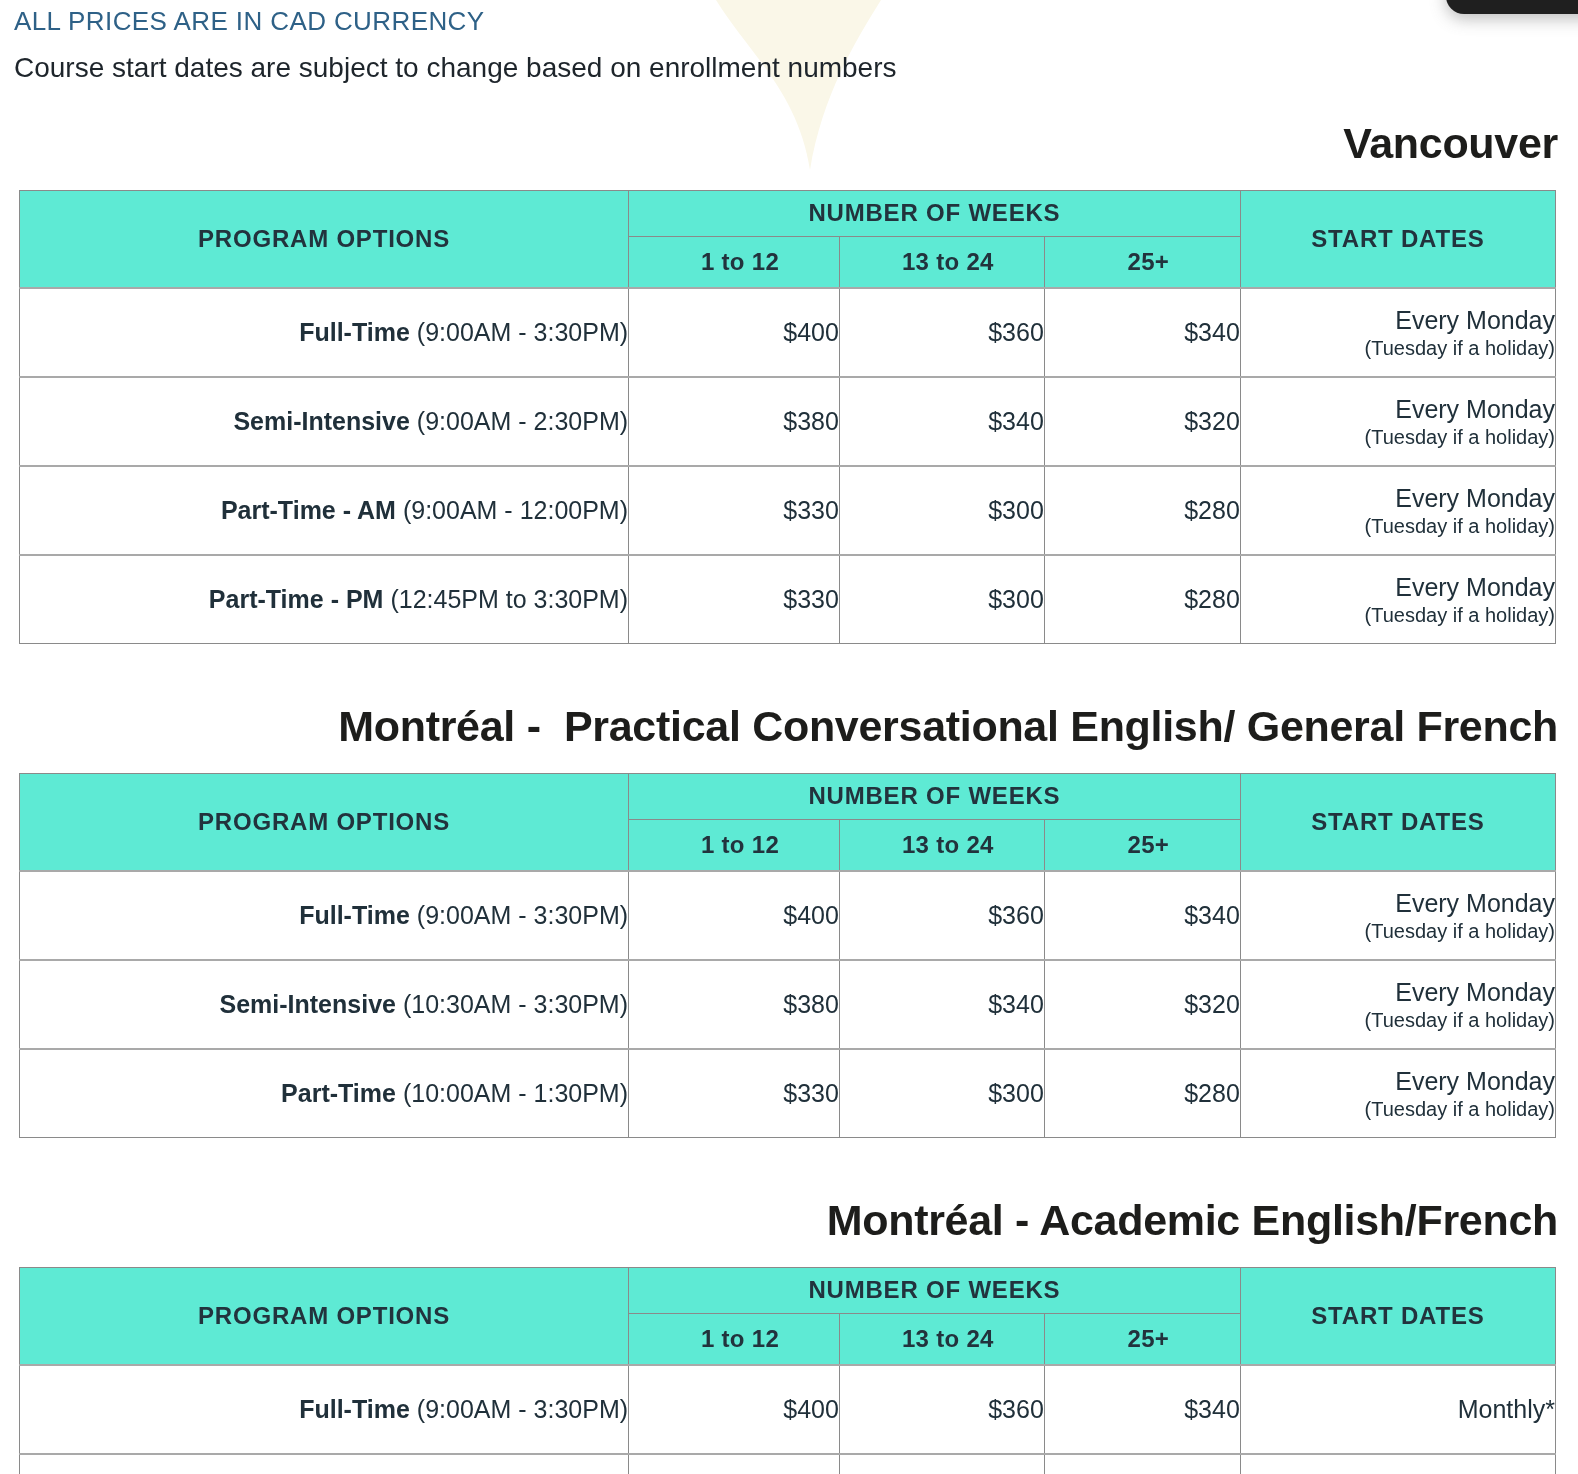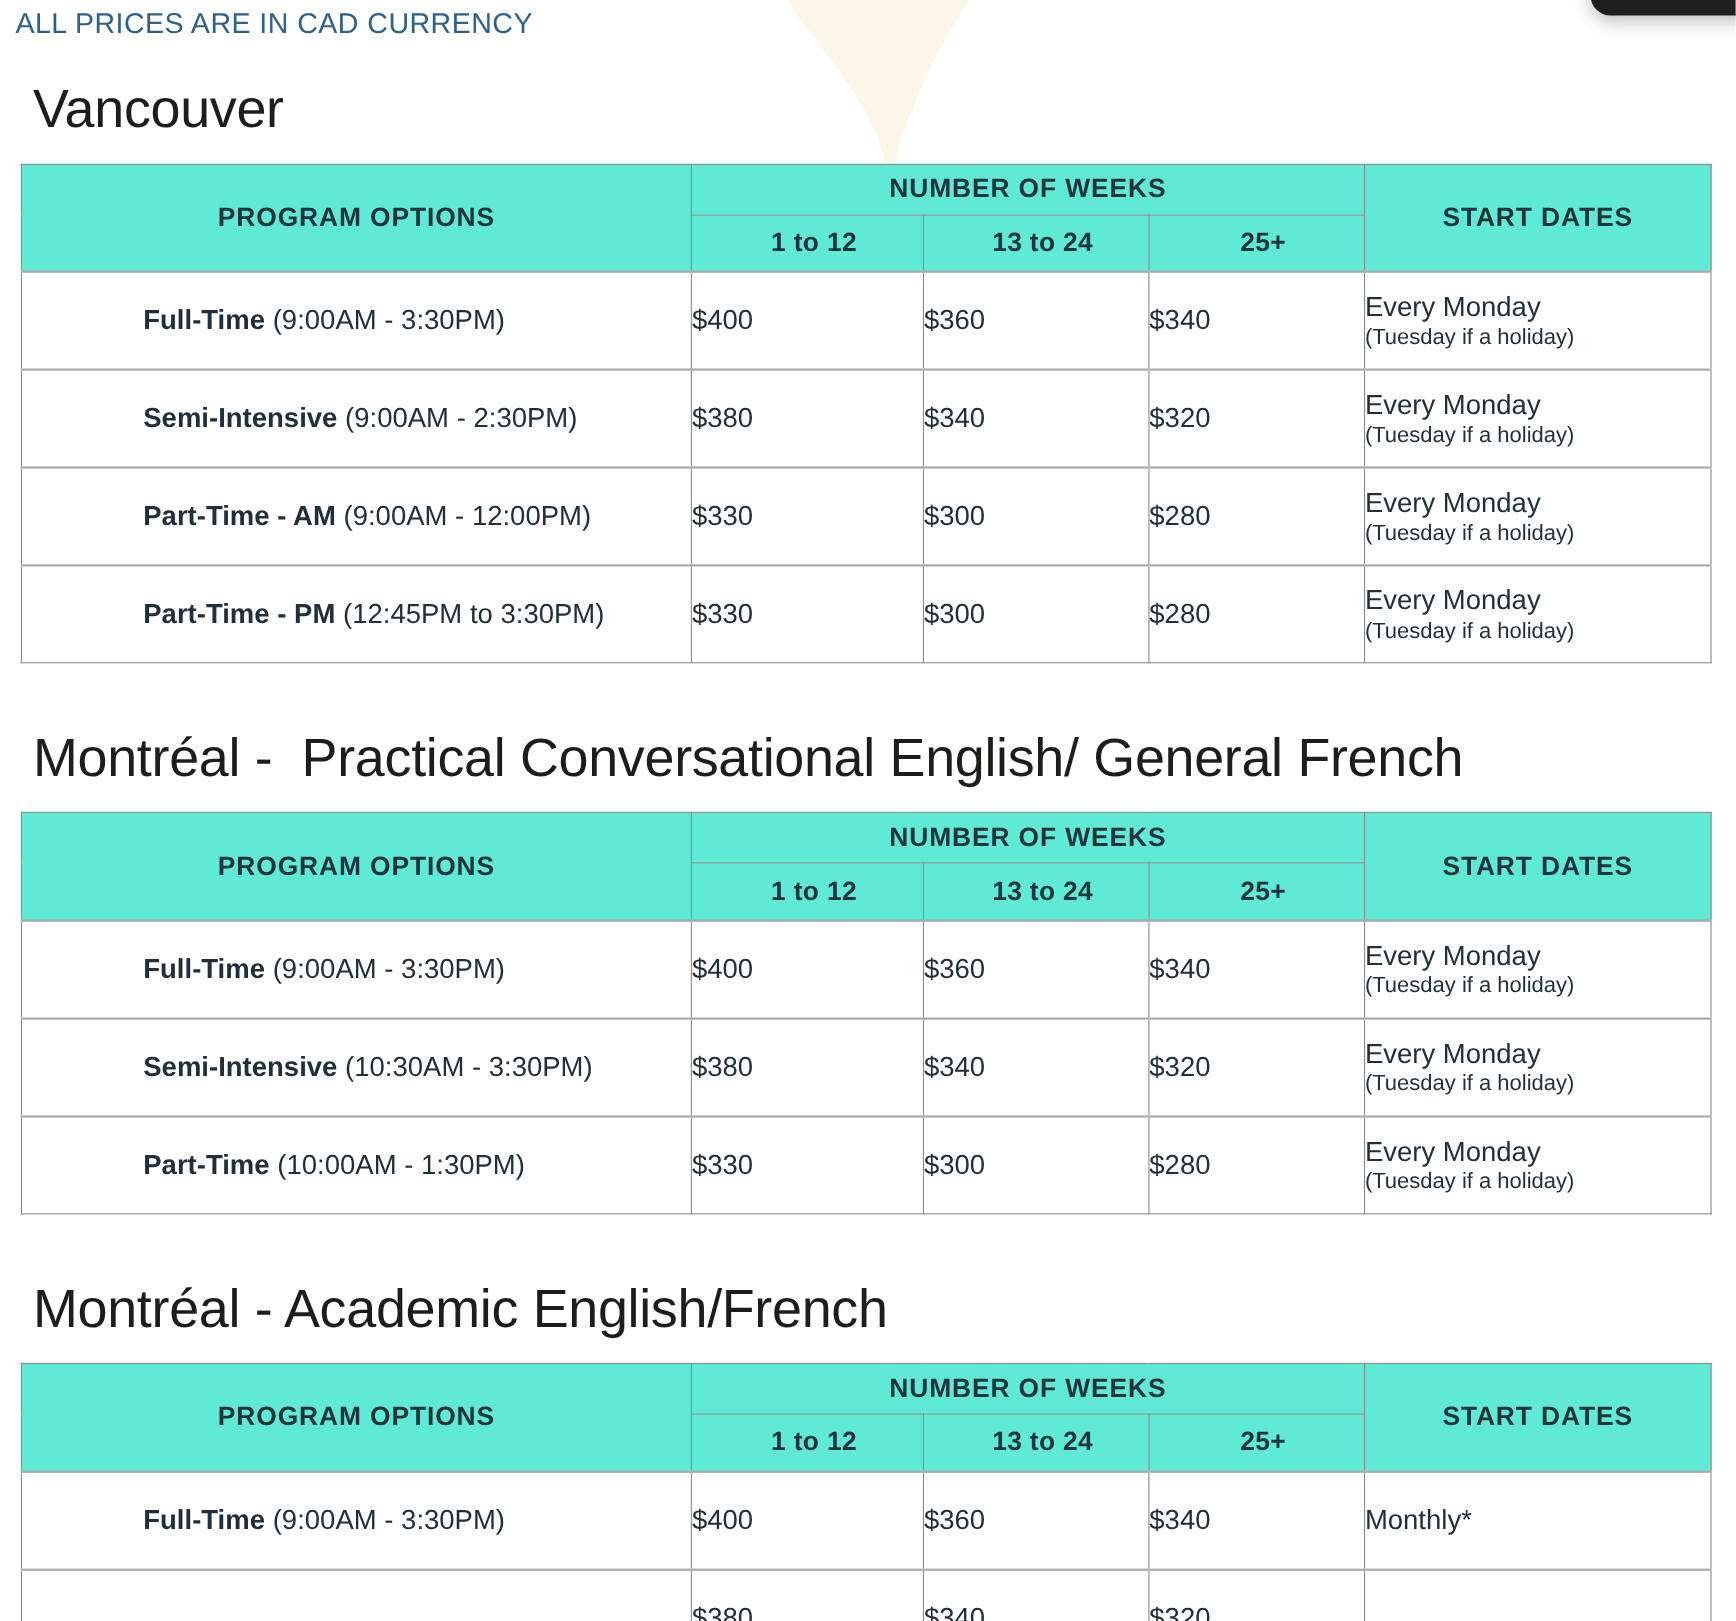--- a/index.html
+++ b/index.html
@@ -51,27 +51,28 @@
   }
 
   .subnotice {
     font-size: 28px;
     color: #1e252b;
     margin-top: 13px;
     line-height: 1.25;
   }
 
   .section-title {
-    font-size: 49px;
-    font-weight: normal;
+    font-size: 43px;
+    font-weight: bold;
     letter-spacing: -0.3px;
     color: #1d1d1b;
     margin: 34px 0 21px 16px;
     line-height: 1.15;
     white-space: pre-wrap;
+    text-align: right;
   }
   .section + .section .section-title { margin-top: 58px; }
 
   table.price-table {
     border-collapse: collapse;
     table-layout: fixed;
     width: 1537px;
     margin-left: 5px;
     background: #ffffff;
   }
@@ -96,21 +97,21 @@
   }
   .price-table thead tr.h-top th { height: 46px; }
   .price-table thead tr.h-sub th { height: 52px; letter-spacing: 0.3px; padding-left: 12px; }
   .price-table thead tr.h-sub th { border-bottom-color: #6f6f6f; }
 
   .price-table tbody td {
     height: 76px;
     border-top: 2px solid #a9a9a9;
     font-size: 25px;
     color: #20303a;
-    text-align: left;
+    text-align: right;
     vertical-align: middle;
   }
 
   td.td-prog {
     text-align: left;
     padding-left: 13px;
     white-space: pre-wrap;
   }
   .prog-name { font-weight: bold; }
   .prog-time { margin-left: 7px; }
@@ -129,20 +130,21 @@
     <svg width="200" height="178" viewBox="0 0 200 178" xmlns="http://www.w3.org/2000/svg">
       <path d="M28 0 C60 52 110 92 122 170 C134 96 168 40 193 0 Z" fill="#FAF7E8"></path>
     </svg>
   </div>
 
   <div class="corner-pill"></div>
 
   <div class="content">
 
     <div class="notice">ALL PRICES ARE IN CAD CURRENCY</div>
+    <div class="subnotice">Course start dates are subject to change based on enrollment numbers</div>
 
     <div class="section">
       <h2 class="section-title">Vancouver</h2>
       <table class="price-table">
         <colgroup>
             <col class="c-prog">
             <col class="c-w1">
             <col class="c-w2">
             <col class="c-w3">
             <col class="c-start">

